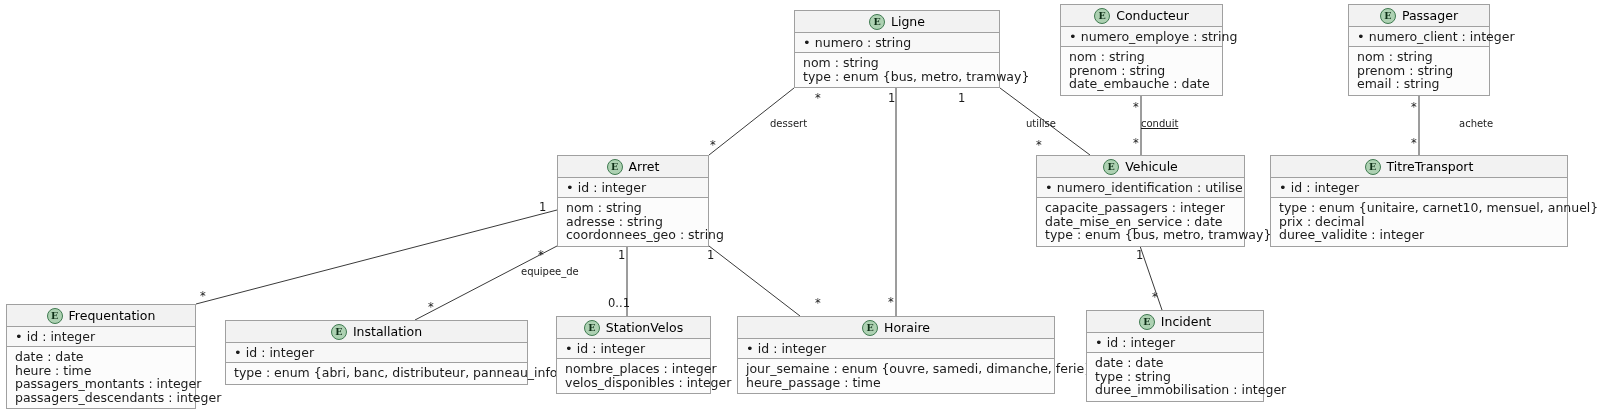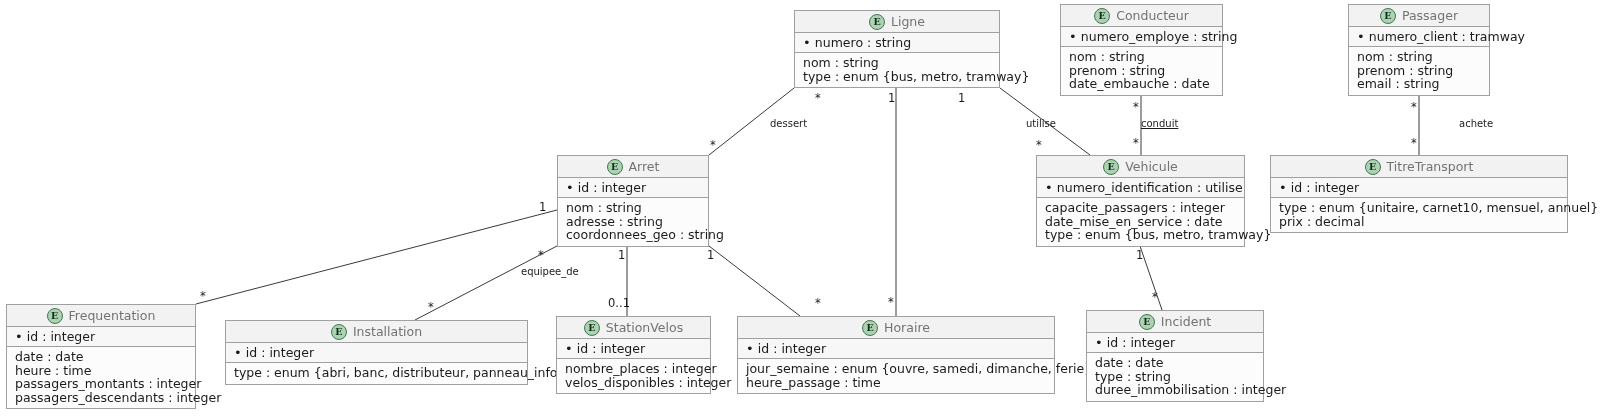--- a/index.html
+++ b/index.html
@@ -42,21 +42,21 @@
     background:#add1b2;
     border:1px solid #3f7a50;
     color:#0d2e16;
     font-size:9.5px;
     line-height:14px;
     text-align:center;
     font-weight:bold;
     font-family:"DejaVu Serif", serif;
     flex:0 0 auto;
   }
-  .cname{font-size:12.5px;color:#737373;}
+  .cname{font-size:12.5px;color:#000000;}
   .uml-pk{
     box-sizing:border-box;
     background:#f7f7f7;
     border-bottom:1px solid #a0a0a0;
     padding:3px 8px 3px 8px;
     white-space:nowrap;
     height:20px;
     line-height:14px;
   }
   .uml-pk .bullet{font-size:13px;line-height:13px;}
@@ -123,21 +123,21 @@
           <div>nom : string</div>
           <div>prenom : string</div>
           <div>date_embauche : date</div>
         </div>
       </div>
       <div class="uml-class" style="left: 1348px; top: 4px; width: 142px;">
         <div class="uml-header">
           <span class="ecircle">E</span>
           <span class="cname">Passager</span>
         </div>
-        <div class="uml-pk"><span class="bullet">• </span><span>numero_client : tramway</span></div>
+        <div class="uml-pk"><span class="bullet">• </span><span>numero_client : integer</span></div>
         <div class="uml-attrs">
           <div>nom : string</div>
           <div>prenom : string</div>
           <div>email : string</div>
         </div>
       </div>
       <div class="uml-class" style="left: 557px; top: 155px; width: 152px;">
         <div class="uml-header">
           <span class="ecircle">E</span>
           <span class="cname">Arret</span>
@@ -163,20 +163,21 @@
       </div>
       <div class="uml-class" style="left: 1270px; top: 155px; width: 298px;">
         <div class="uml-header">
           <span class="ecircle">E</span>
           <span class="cname">TitreTransport</span>
         </div>
         <div class="uml-pk"><span class="bullet">• </span><span>id : integer</span></div>
         <div class="uml-attrs">
           <div>type : enum {unitaire, carnet10, mensuel, annuel}</div>
           <div>prix : decimal</div>
+          <div>duree_validite : integer</div>
         </div>
       </div>
       <div class="uml-class" style="left: 6px; top: 304px; width: 190px;">
         <div class="uml-header">
           <span class="ecircle">E</span>
           <span class="cname">Frequentation</span>
         </div>
         <div class="uml-pk"><span class="bullet">• </span><span>id : integer</span></div>
         <div class="uml-attrs">
           <div>date : date</div>

